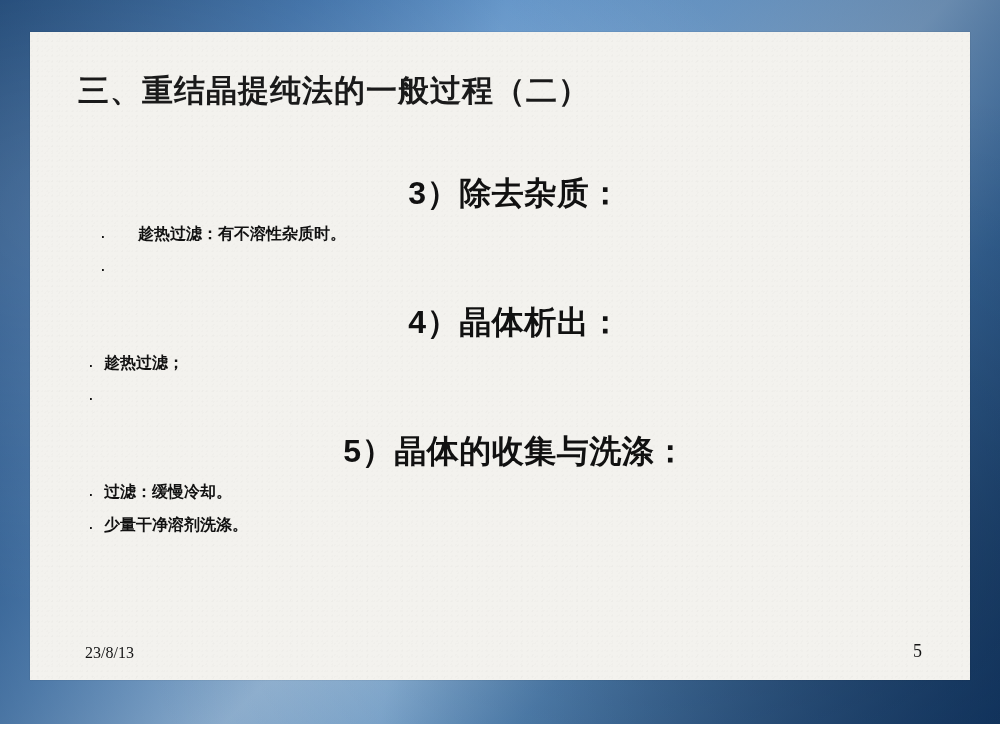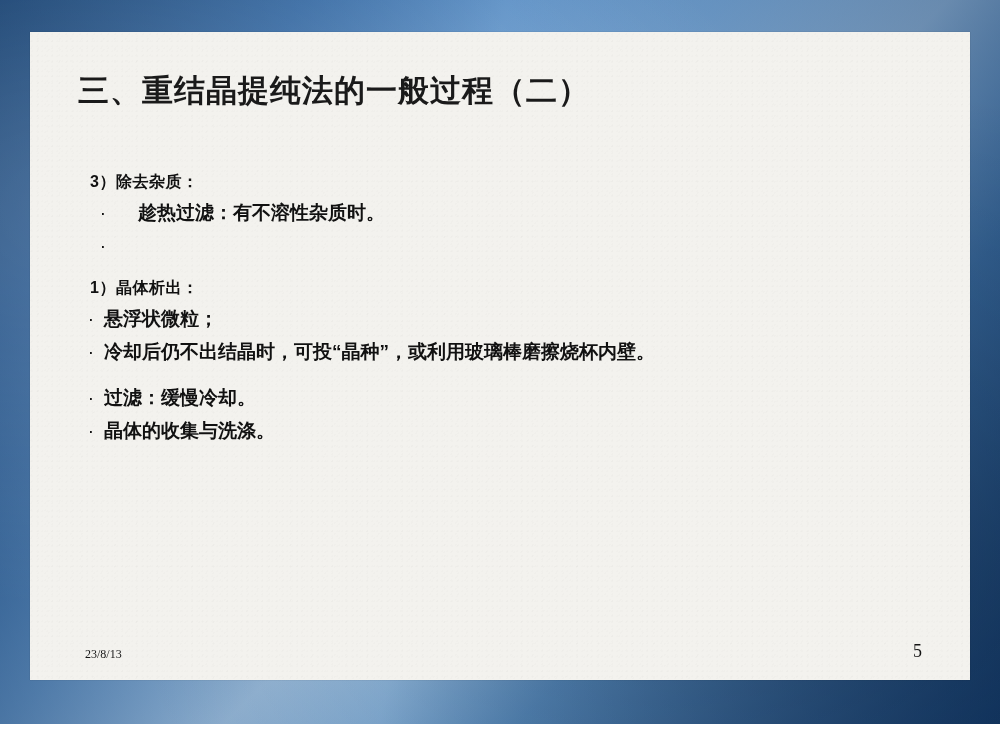--- a/index.html
+++ b/index.html
@@ -54,54 +54,55 @@
     letter-spacing: 1px;
     white-space: nowrap;
   }
   .body {
     position: absolute;
     left: 48px;
     top: 140px;
     right: 30px;
   }
   .lvl1 {
-    font-size: 16px;
+    font-size: 32px;
     font-weight: bold;
     color: #111111;
     margin: 0 0 6px 12px;
     letter-spacing: 0.5px;
+    text-align: center;
   }
   .lvl2 {
     display: flex;
     align-items: flex-start;
     margin: 0 0 5px 0;
   }
   .lvl2 .bullet {
     width: 26px;
     flex: 0 0 26px;
     text-align: center;
     font-size: 19px;
     line-height: 1.45;
     color: #111;
   }
   .lvl2 .txt {
-    font-size: 19px;
+    font-size: 16px;
     line-height: 1.45;
     color: #111;
     font-weight: bold;
   }
   .indent-a { margin-left: 22px; }
   .indent-b { margin-left: 0px; }
   .gap-m { height: 14px; }
   .sub-indent { padding-left: 12px; }
   .footer-date {
     position: absolute;
     left: 55px;
     bottom: 18px;
-    font-size: 12px;
+    font-size: 16px;
     color: #141414;
     font-family: "Liberation Serif", serif;
   }
   .footer-page {
     position: absolute;
     right: 48px;
     bottom: 18px;
     font-size: 18px;
     color: #141414;
     font-family: "Liberation Serif", serif;
@@ -123,42 +124,42 @@
           <span class="bullet">·</span>
           <span class="txt indent-a">趁热过滤：有不溶性杂质时。</span>
         </div>
         <div class="lvl2">
           <span class="bullet">·</span>
         </div>
       </div>
 
       <div class="gap-m"></div>
 
-      <div class="lvl1">1）晶体析出：</div>
+      <div class="lvl1">4）晶体析出：</div>
       <div>
         <div class="lvl2">
           <span class="bullet">·</span>
-          <span class="txt indent-b">悬浮状微粒；</span>
+          <span class="txt indent-b">趁热过滤；</span>
         </div>
         <div class="lvl2">
           <span class="bullet">·</span>
-          <span class="txt indent-b">冷却后仍不出结晶时，可投“晶种”，或利用玻璃棒磨擦烧杯内壁。</span>
         </div>
       </div>
 
       <div class="gap-m"></div>
 
+      <div class="lvl1">5）晶体的收集与洗涤：</div>
       <div>
         <div class="lvl2">
           <span class="bullet">·</span>
           <span class="txt indent-b">过滤：缓慢冷却。</span>
         </div>
         <div class="lvl2">
           <span class="bullet">·</span>
-          <span class="txt indent-b">晶体的收集与洗涤。</span>
+          <span class="txt indent-b">少量干净溶剂洗涤。</span>
         </div>
       </div>
 
     </div>
 
     <div class="footer-date">23/8/13</div>
     <div class="footer-page">5</div>
   </div>
 </div>
 

